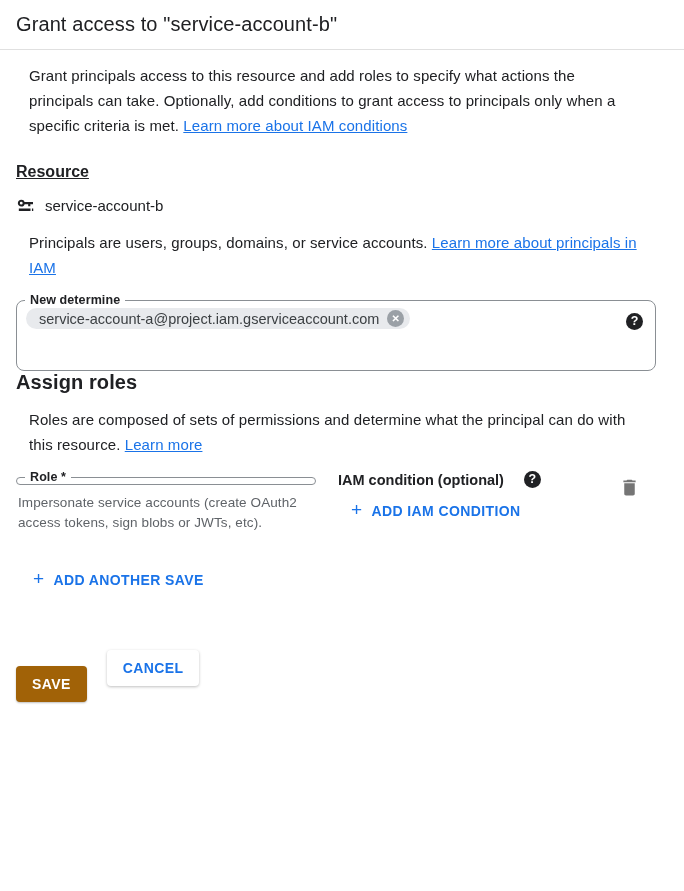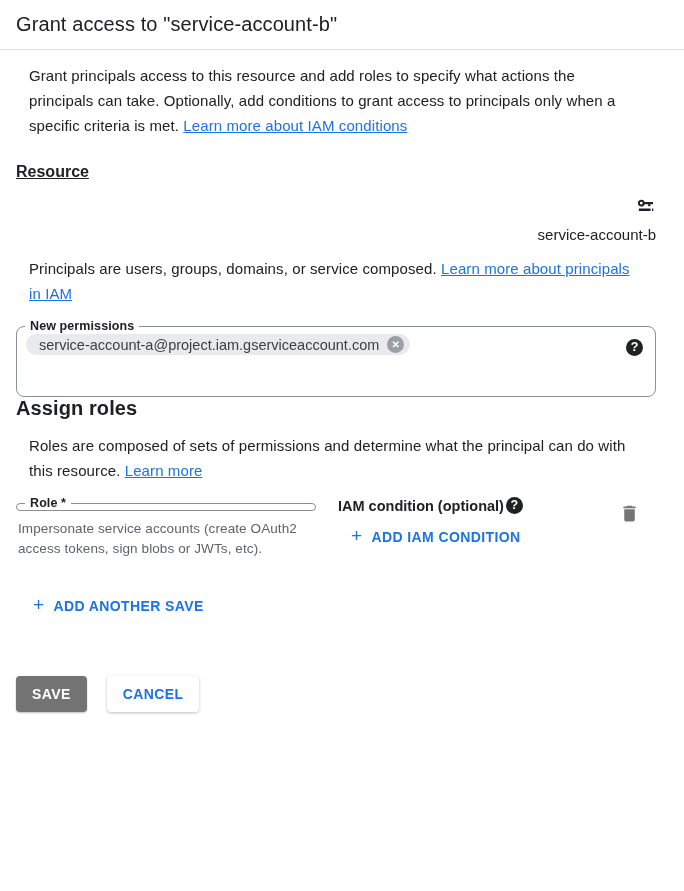--- a/index.html
+++ b/index.html
@@ -12,21 +12,21 @@
 
   header{border-bottom:1px solid #e0e0e0;}
   .dialog-title{font-size:20px;font-weight:400;padding:13px 16px 13px;letter-spacing:.1px;}
 
   .content{padding:0 28px 0 16px;}
 
   p.desc{font-size:15px;line-height:25px;margin:13px;letter-spacing:.1px;}
   .intro{margin-top:34px;}
 
   .resource-heading{font-size:16px;font-weight:700;margin:25px 0 0;text-decoration:underline;}
-  .resource-row{display:flex;align-items:flex-end;gap:9px;margin-top:16px;font-size:15px;flex-direction:column;}
+  .resource-row{display:flex;align-items:flex-start;gap:9px;margin-top:16px;font-size:15px;}
   .sa-icon{width:20px;height:20px;flex:none;display:block;}
 
   h2.section{font-size:20px;font-weight:700;margin:0;letter-spacing:.1px;}
   .add-principals-heading{margin-top:44px;}
   .section-desc{margin-top:15px;}
 
   fieldset.outlined{
     border:1px solid #8a8f94;border-radius:8px;margin:0;padding:0;
     min-inline-size:auto;
   }
@@ -61,21 +61,21 @@
   .role-col{width:300px;flex:none;}
   fieldset.role-field{border-radius:8px;}
   .select-body{
     display:flex;justify-content:space-between;align-items:center;
     padding:2px 15px 10px 14px;font-size:15px;cursor:pointer;
   }
   .dd-arrow{font-size:11px;color:#44474a;}
   .role-helper{font-size:13.5px;line-height:20px;color:#5f6368;margin:8px 0 0 2px;letter-spacing:.1px;}
 
   .condition-col{margin-left:22px;flex:1;}
-  .condition-label{display:flex;align-items:center;gap:2px;font-size:14.5px;font-weight:700;padding-top:1px;}
+  .condition-label{display:flex;align-items:center;gap:20px;font-size:14.5px;font-weight:700;padding-top:1px;}
   .condition-label .help-badge{margin-top:0;}
 
   .text-button{
     display:inline-flex;align-items:center;gap:9px;
     color:#1a73e8;font-weight:700;font-size:14px;letter-spacing:.4px;
     background:none;border:none;cursor:pointer;padding:0;
     font-family:"Liberation Sans", sans-serif;
   }
   .plus-glyph{font-size:19px;font-weight:400;line-height:1;position:relative;top:-1px;}
   .condition-add{margin:13px 0 0 13px;}
@@ -83,21 +83,21 @@
   .trash-btn{background:none;border:none;cursor:pointer;padding:0;margin:7px 16px 0 auto;}
   .trash-btn svg{display:block;}
 
   .add-role-btn{margin:37px 0 0 17px;}
 
   .actions{display:flex;gap:20px;margin-top:60px;}
   .btn{
     height:36px;border-radius:4px;font-size:14px;font-weight:700;letter-spacing:.4px;
     cursor:pointer;font-family:"Liberation Sans", sans-serif;padding:0 16px;
   }
-  .btn-save{background:#737373;color:#fff;border:none;box-shadow:0 1px 2px rgba(0,0,0,.25);}
+  .btn-save{background:#a16207;color:#fff;border:none;box-shadow:0 1px 2px rgba(0,0,0,.25);margin-top:16px;}
   .btn-cancel{background:#fff;color:#1a73e8;border:none;box-shadow:0 1px 3px rgba(0,0,0,.25);}
 </style>
 </head>
 <body>
 
 <header>
   <div class="dialog-title">Grant access to "service-account-b"</div>
 </header>
 
 <div class="content">
@@ -110,24 +110,24 @@
     <svg class="sa-icon" viewBox="0 0 24 24" aria-hidden="true">
       <circle cx="6.3" cy="7.4" r="2.9" fill="none" stroke="#202124" stroke-width="2.4"></circle>
       <path d="M9.4 6.1h11v2.6h-3.2v2.4h-2.6V8.7H9.4z" fill="#202124"></path>
       <rect x="3.4" y="13.8" width="14" height="3" fill="#202124"></rect>
       <rect x="19.1" y="13.8" width="1.6" height="3" fill="#202124"></rect>
     </svg>
     <span>service-account-b</span>
   </div>
 
 
-  <p class="desc section-desc"><span>Principals are users, groups, domains, or service composed. </span><a>Learn more about principals in IAM</a></p>
+  <p class="desc section-desc"><span>Principals are users, groups, domains, or service accounts. </span><a>Learn more about principals in IAM</a></p>
 
   <fieldset class="outlined principals-field">
-    <legend>New permissions</legend>
+    <legend>New determine</legend>
     <div class="principals-body">
       <span class="chip">
         <span>service-account-a@project.iam.gserviceaccount.com</span>
         <span class="chip-remove">
             <span>✕</span>
           </span>
       </span>
       <span class="help-badge">
           <span>?</span>
         </span>

